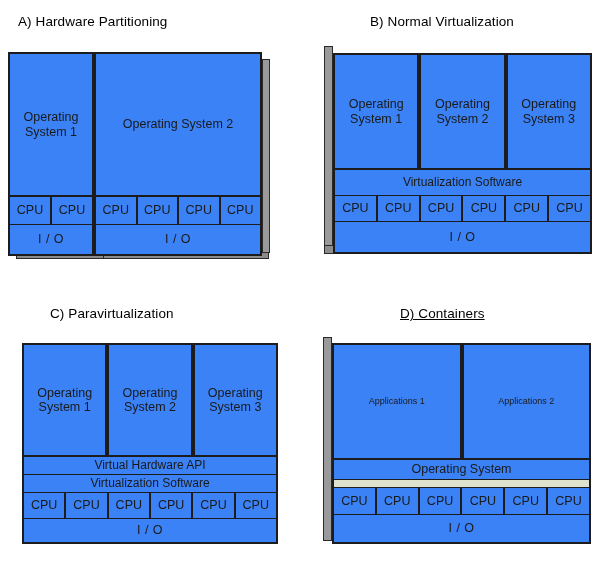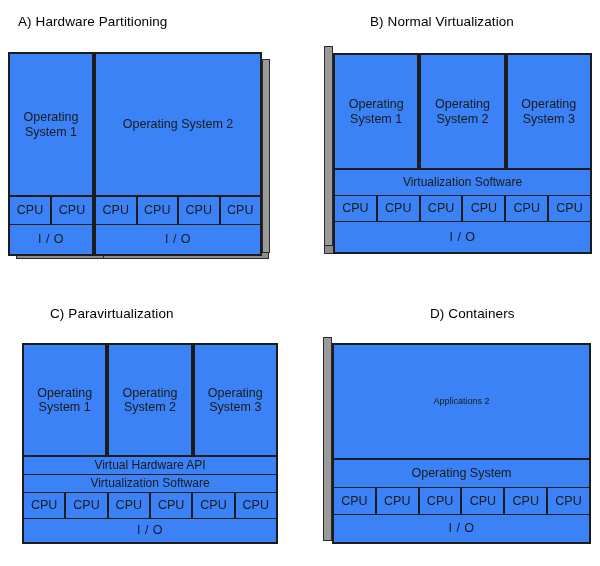--- a/index.html
+++ b/index.html
@@ -188,31 +188,32 @@
       <div class="cell cpu" style="flex:1;">CPU</div>
       <div class="cell cpu" style="flex:1; border-right-width:2px;">CPU</div>
     </div>
 
     <div class="cell io" style="position:absolute; left:-2px; top:173px; width:256px; height:26px; border-width:2px; border-top-width:1px;">I / O</div>
   </div>
 </div>
 
 <div class="panel">
 
-  <div class="panel-title" style="left:430px; top:306px;">D) Containers</div>
+  <div class="panel-title" style="left:400px; top:306px;text-decoration:underline;">D) Containers</div>
 
   <div class="shadow-left" style="left:323px; top:337px; width:9px; height:204px;"></div>
 
   <div class="stack" style="left:332px; top:343px; width:259px; height:197px;">
 
     <div class="row" style="left:-2px; top:-2px; width:259px; height:116px;">
+      <div class="cell apps thick" style="flex:1; border-bottom-width:1px;">Applications 1</div>
       <div class="cell apps thick" style="flex:1; border-bottom-width:1px; border-left-width:2px;">Applications 2</div>
     </div>
 
-    <div class="cell layer" style="position:absolute; left:-2px; top:114px; width:259px; height:29px; border-left-width:2px; border-right-width:2px; font-size:12.5px;">Operating System</div>
+    <div class="cell layer" style="position:absolute; left:-2px; top:114px; width:259px; height:21px; border-left-width:2px; border-right-width:2px; font-size:12.5px;">Operating System</div>
 
     <div class="row" style="left:-2px; top:142px; width:259px; height:28px;">
       <div class="cell cpu" style="flex:1; border-left-width:2px;">CPU</div>
       <div class="cell cpu" style="flex:1;">CPU</div>
       <div class="cell cpu" style="flex:1;">CPU</div>
       <div class="cell cpu" style="flex:1;">CPU</div>
       <div class="cell cpu" style="flex:1;">CPU</div>
       <div class="cell cpu" style="flex:1; border-right-width:2px;">CPU</div>
     </div>
 

